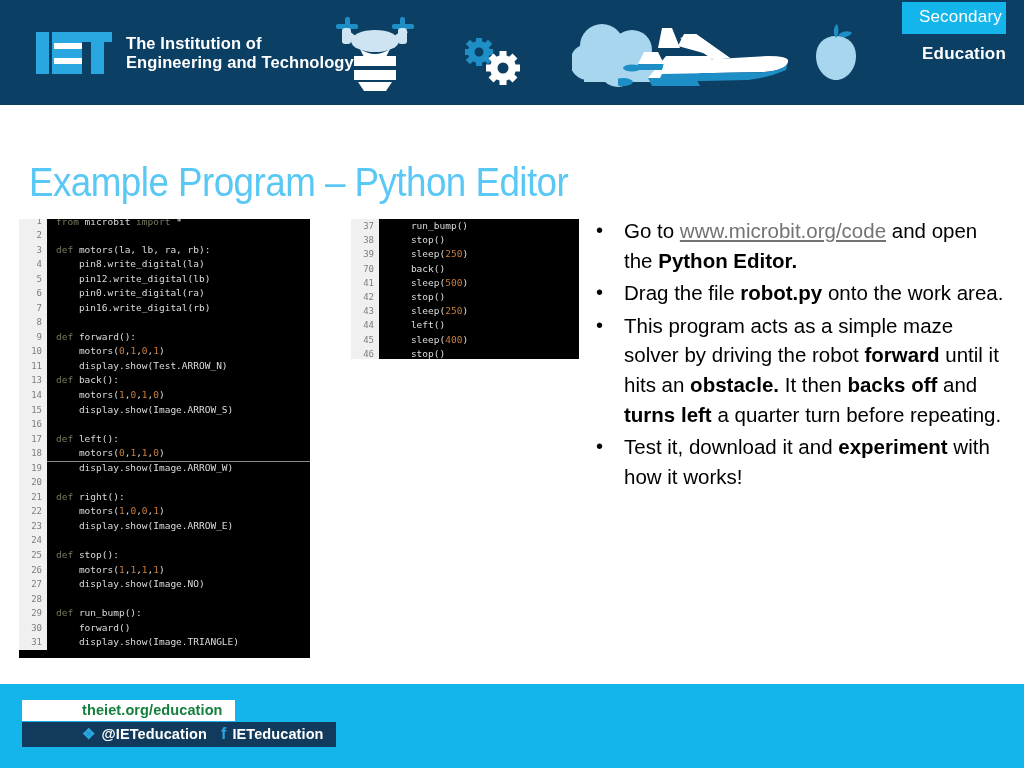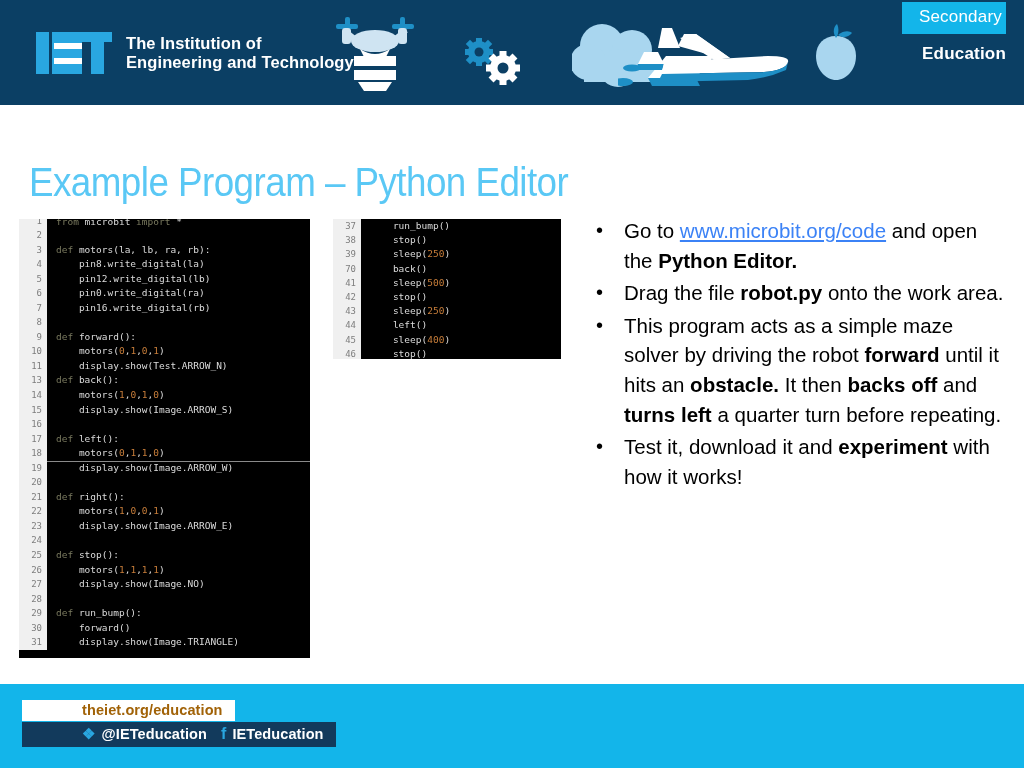--- a/index.html
+++ b/index.html
@@ -121,21 +121,21 @@
     position: absolute;
     background: #000000;
     font-family: "DejaVu Sans Mono", monospace;
     overflow: hidden;
   }
   #code-block-1 {
     left: 19px; top: 219px;
     width: 291px; height: 439px;
   }
   #code-block-2 {
-    left: 333px; top: 219px;
+    left: 351px; top: 219px;
     width: 228px; height: 140px;
   }
   .code-lines {
     display: block;
   }
   .code-line {
     display: flex;
     align-items: center;
     height: 14.55px;
     white-space: pre;
@@ -187,37 +187,37 @@
     font-size: 20px;
     line-height: 29.6px;
     padding-left: 10px;
     box-sizing: border-box;
   }
   .bullet-text {
     flex: 1 1 auto;
   }
   .bullet-text b { font-weight: bold; }
   .link {
-    color: #3b82f6;
+    color: #737373;
     text-decoration: underline;
   }
 
   
   .footer {
     position: absolute;
     left: 0; top: 684px;
     width: 1024px; height: 84px;
     background: #13b5ea;
     overflow: hidden;
   }
   .foot-url {
     position: absolute;
     left: 22px; top: 16px;
     background: #ffffff;
-    color: #a16207;
+    color: #15803d;
     font-size: 14.5px;
     font-weight: bold;
     padding: 2px 12px 3px 60px;
     letter-spacing: 0.1px;
   }
   .foot-social {
     position: absolute;
     left: 22px; top: 38px;
     background: #123a5c;
     color: #ffffff;

